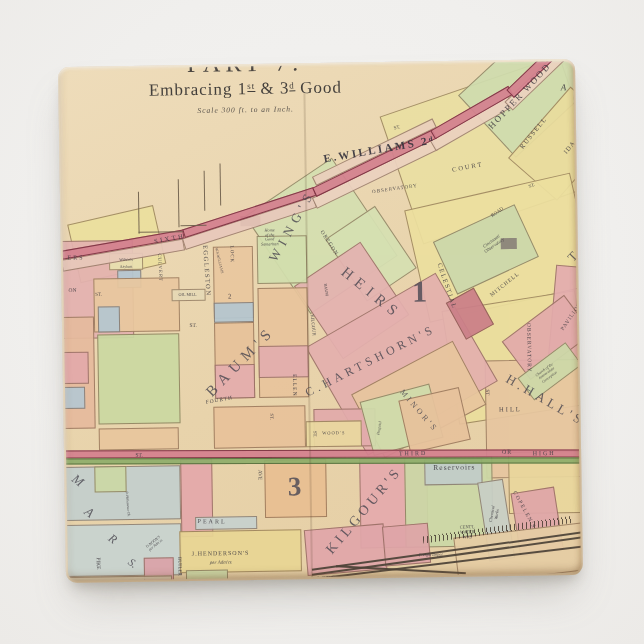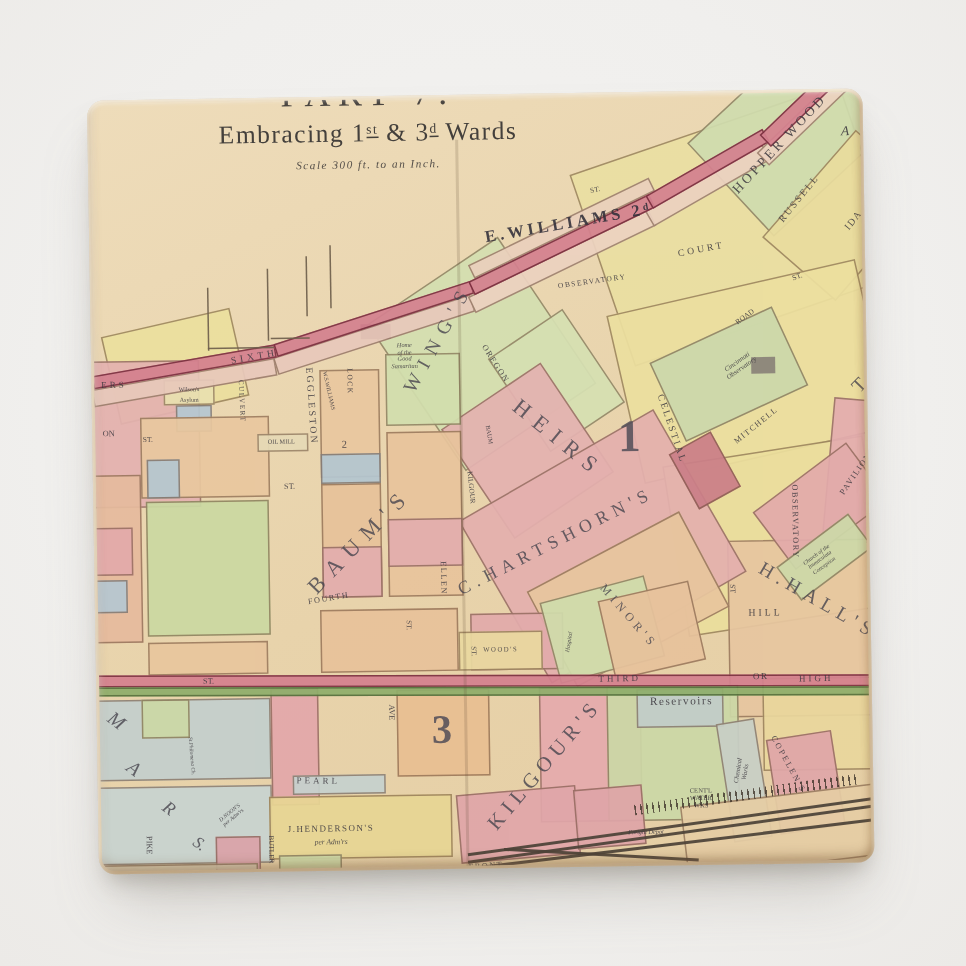--- a/index.html
+++ b/index.html
@@ -209,18 +209,18 @@
           <div class="lbl it" style="left: 61px; top: 436px; font-size: 3.6px; transform: translate(-50%, -50%) rotate(86deg);">St.Philomena Ch.</div>
           <div class="lbl it" style="left: 87px; top: 476px; font-size: 3.8px; transform: translate(-50%, -50%) rotate(-38deg);">D.NOON'S
 per Adm'rs</div>
           <div class="lbl own" style="left: 510px; top: 196px; font-size: 13px; transform: translate(-50%, -50%) rotate(-45deg);">T</div>
           <div class="lbl" style="left: 166px; top: 231px; font-size: 7px; transform: translate(-50%, -50%) rotate(0deg);">2</div>
         </div>
       <div class="title-wrap">
         <div class="title-cut">
           <span>PART 7.</span>
         </div>
-        <div class="subtitle"><span>Embracing 1</span><span class="sup">st</span><span> &amp; 3</span><span class="sup">d</span><span> Wards</span></div>
+        <div class="subtitle"><span>Embracing 1</span><span class="sup">st</span><span> &amp; 3</span><span class="sup">d</span><span> Good</span></div>
         <div class="scale">Scale 300 ft. to an Inch.</div>
       </div>
     </div>
   </div>
 </div>
 
 </body></html>

